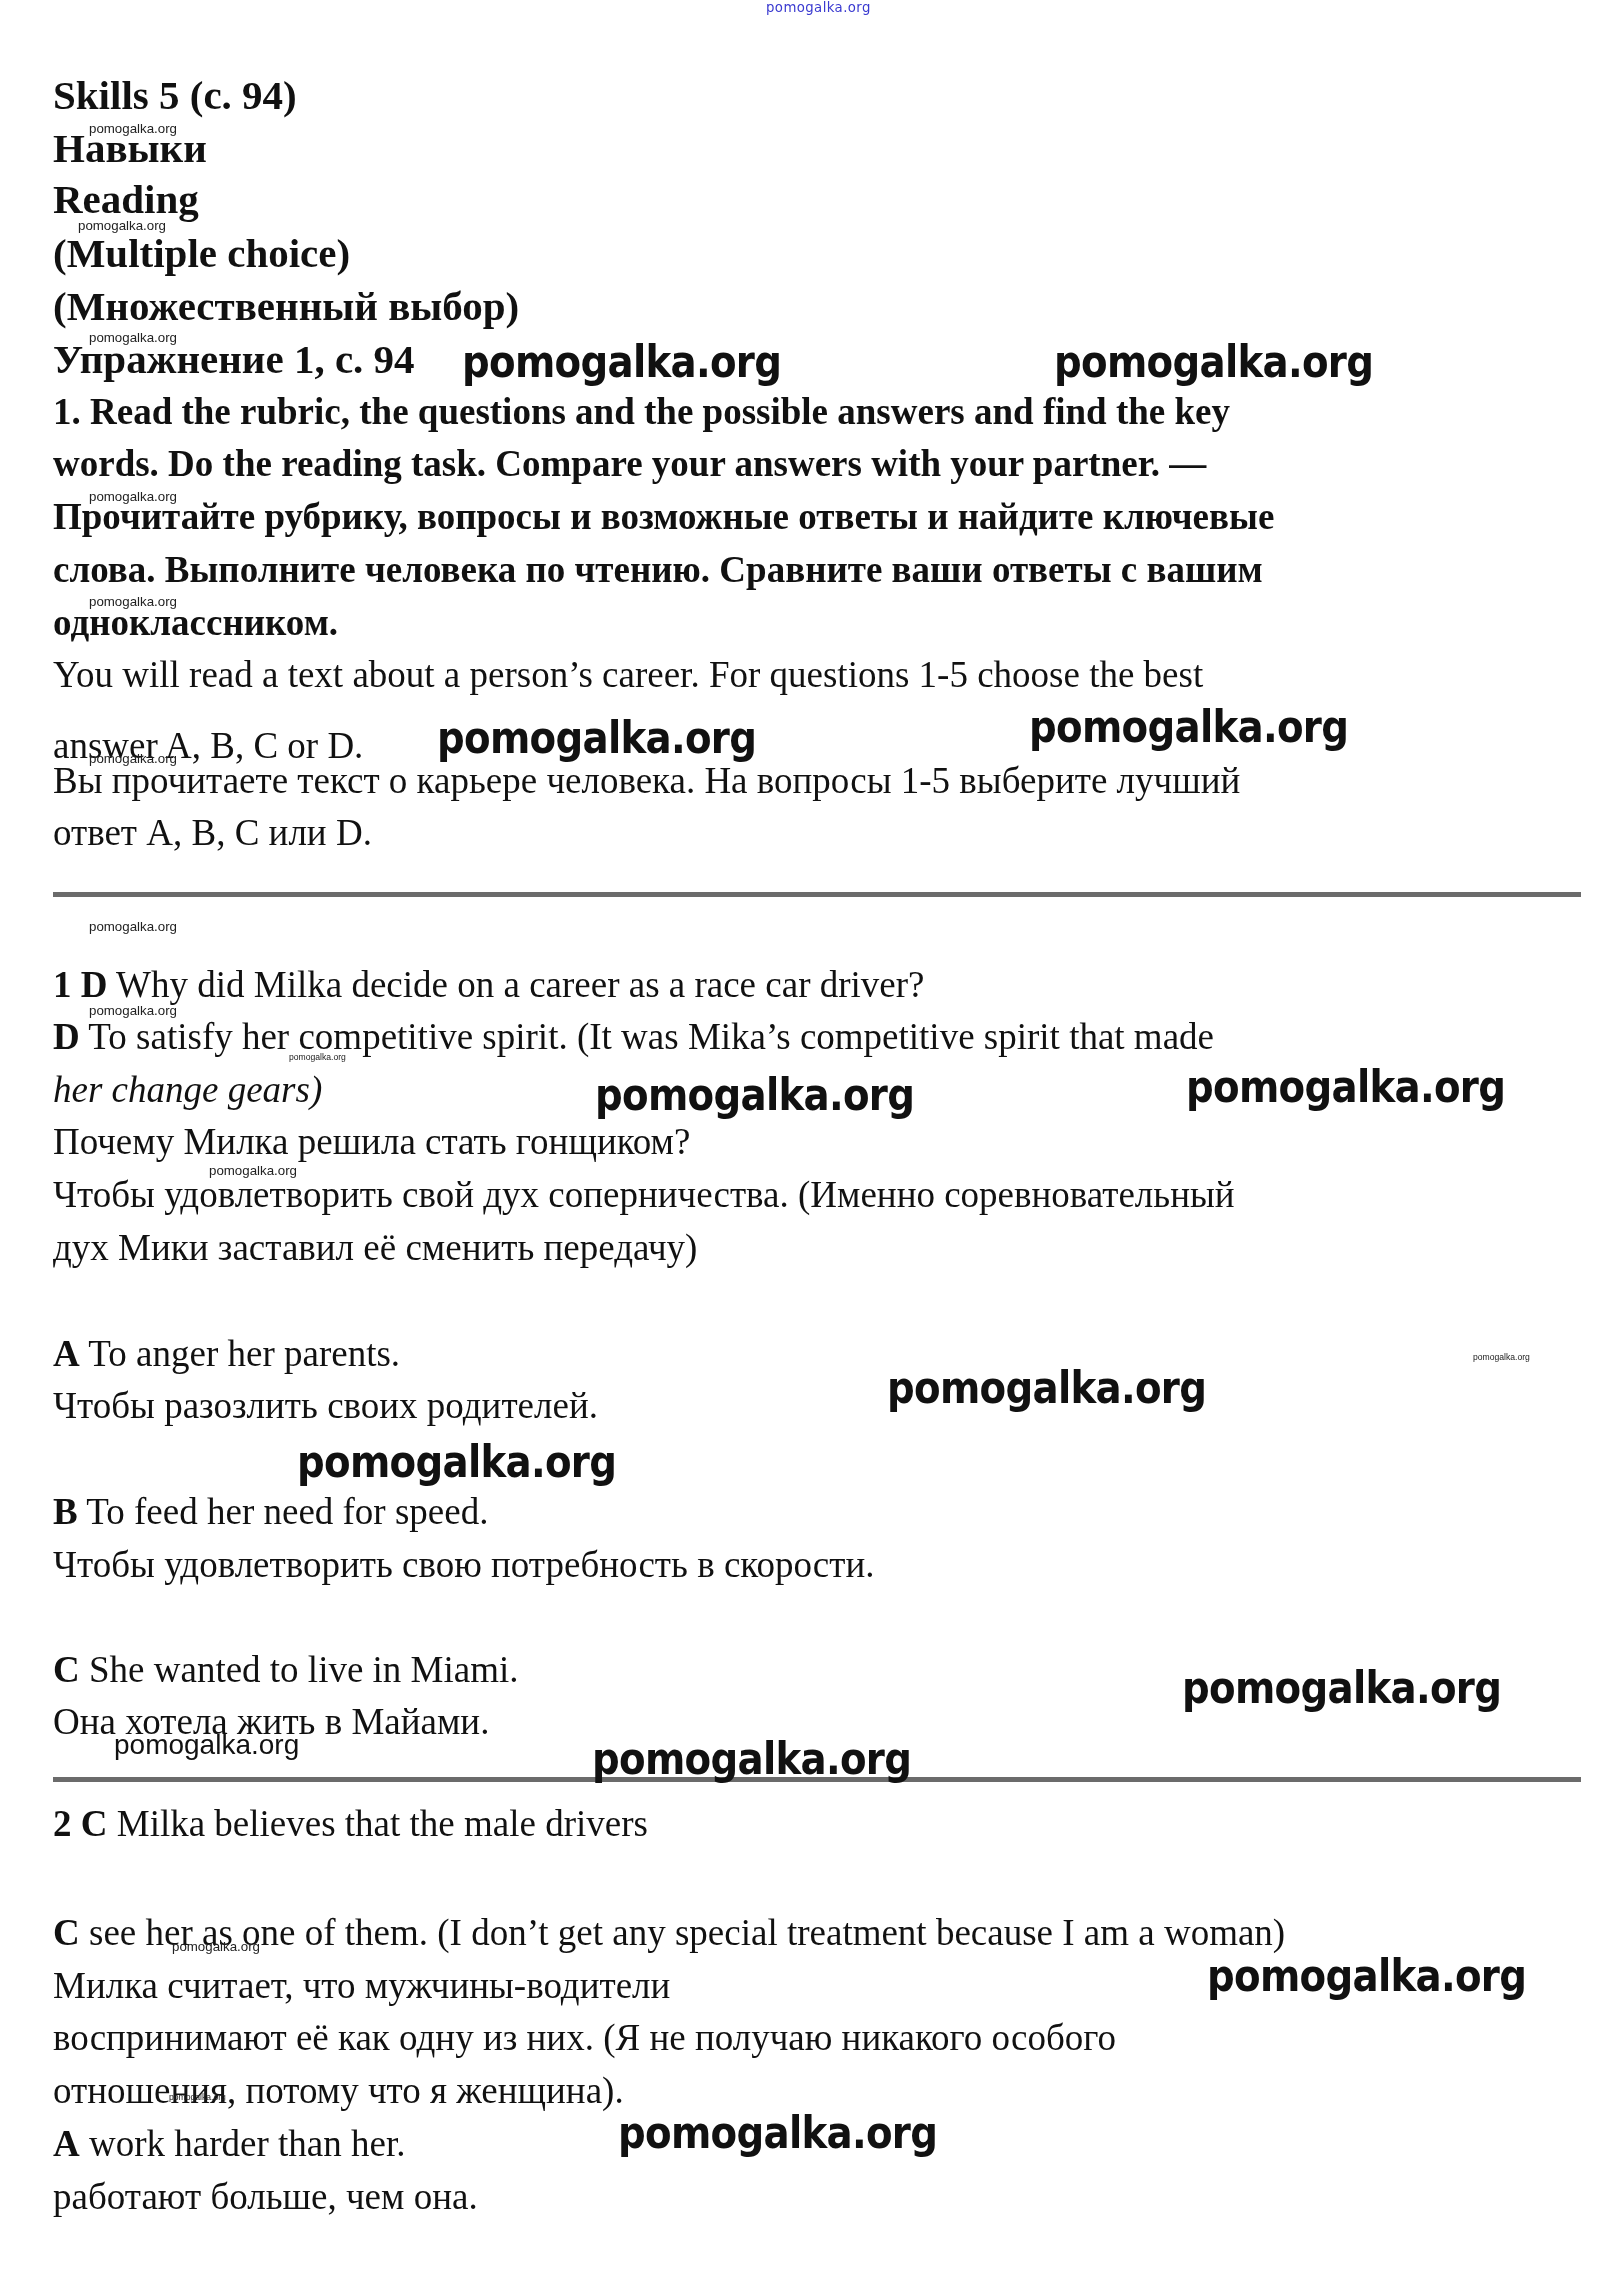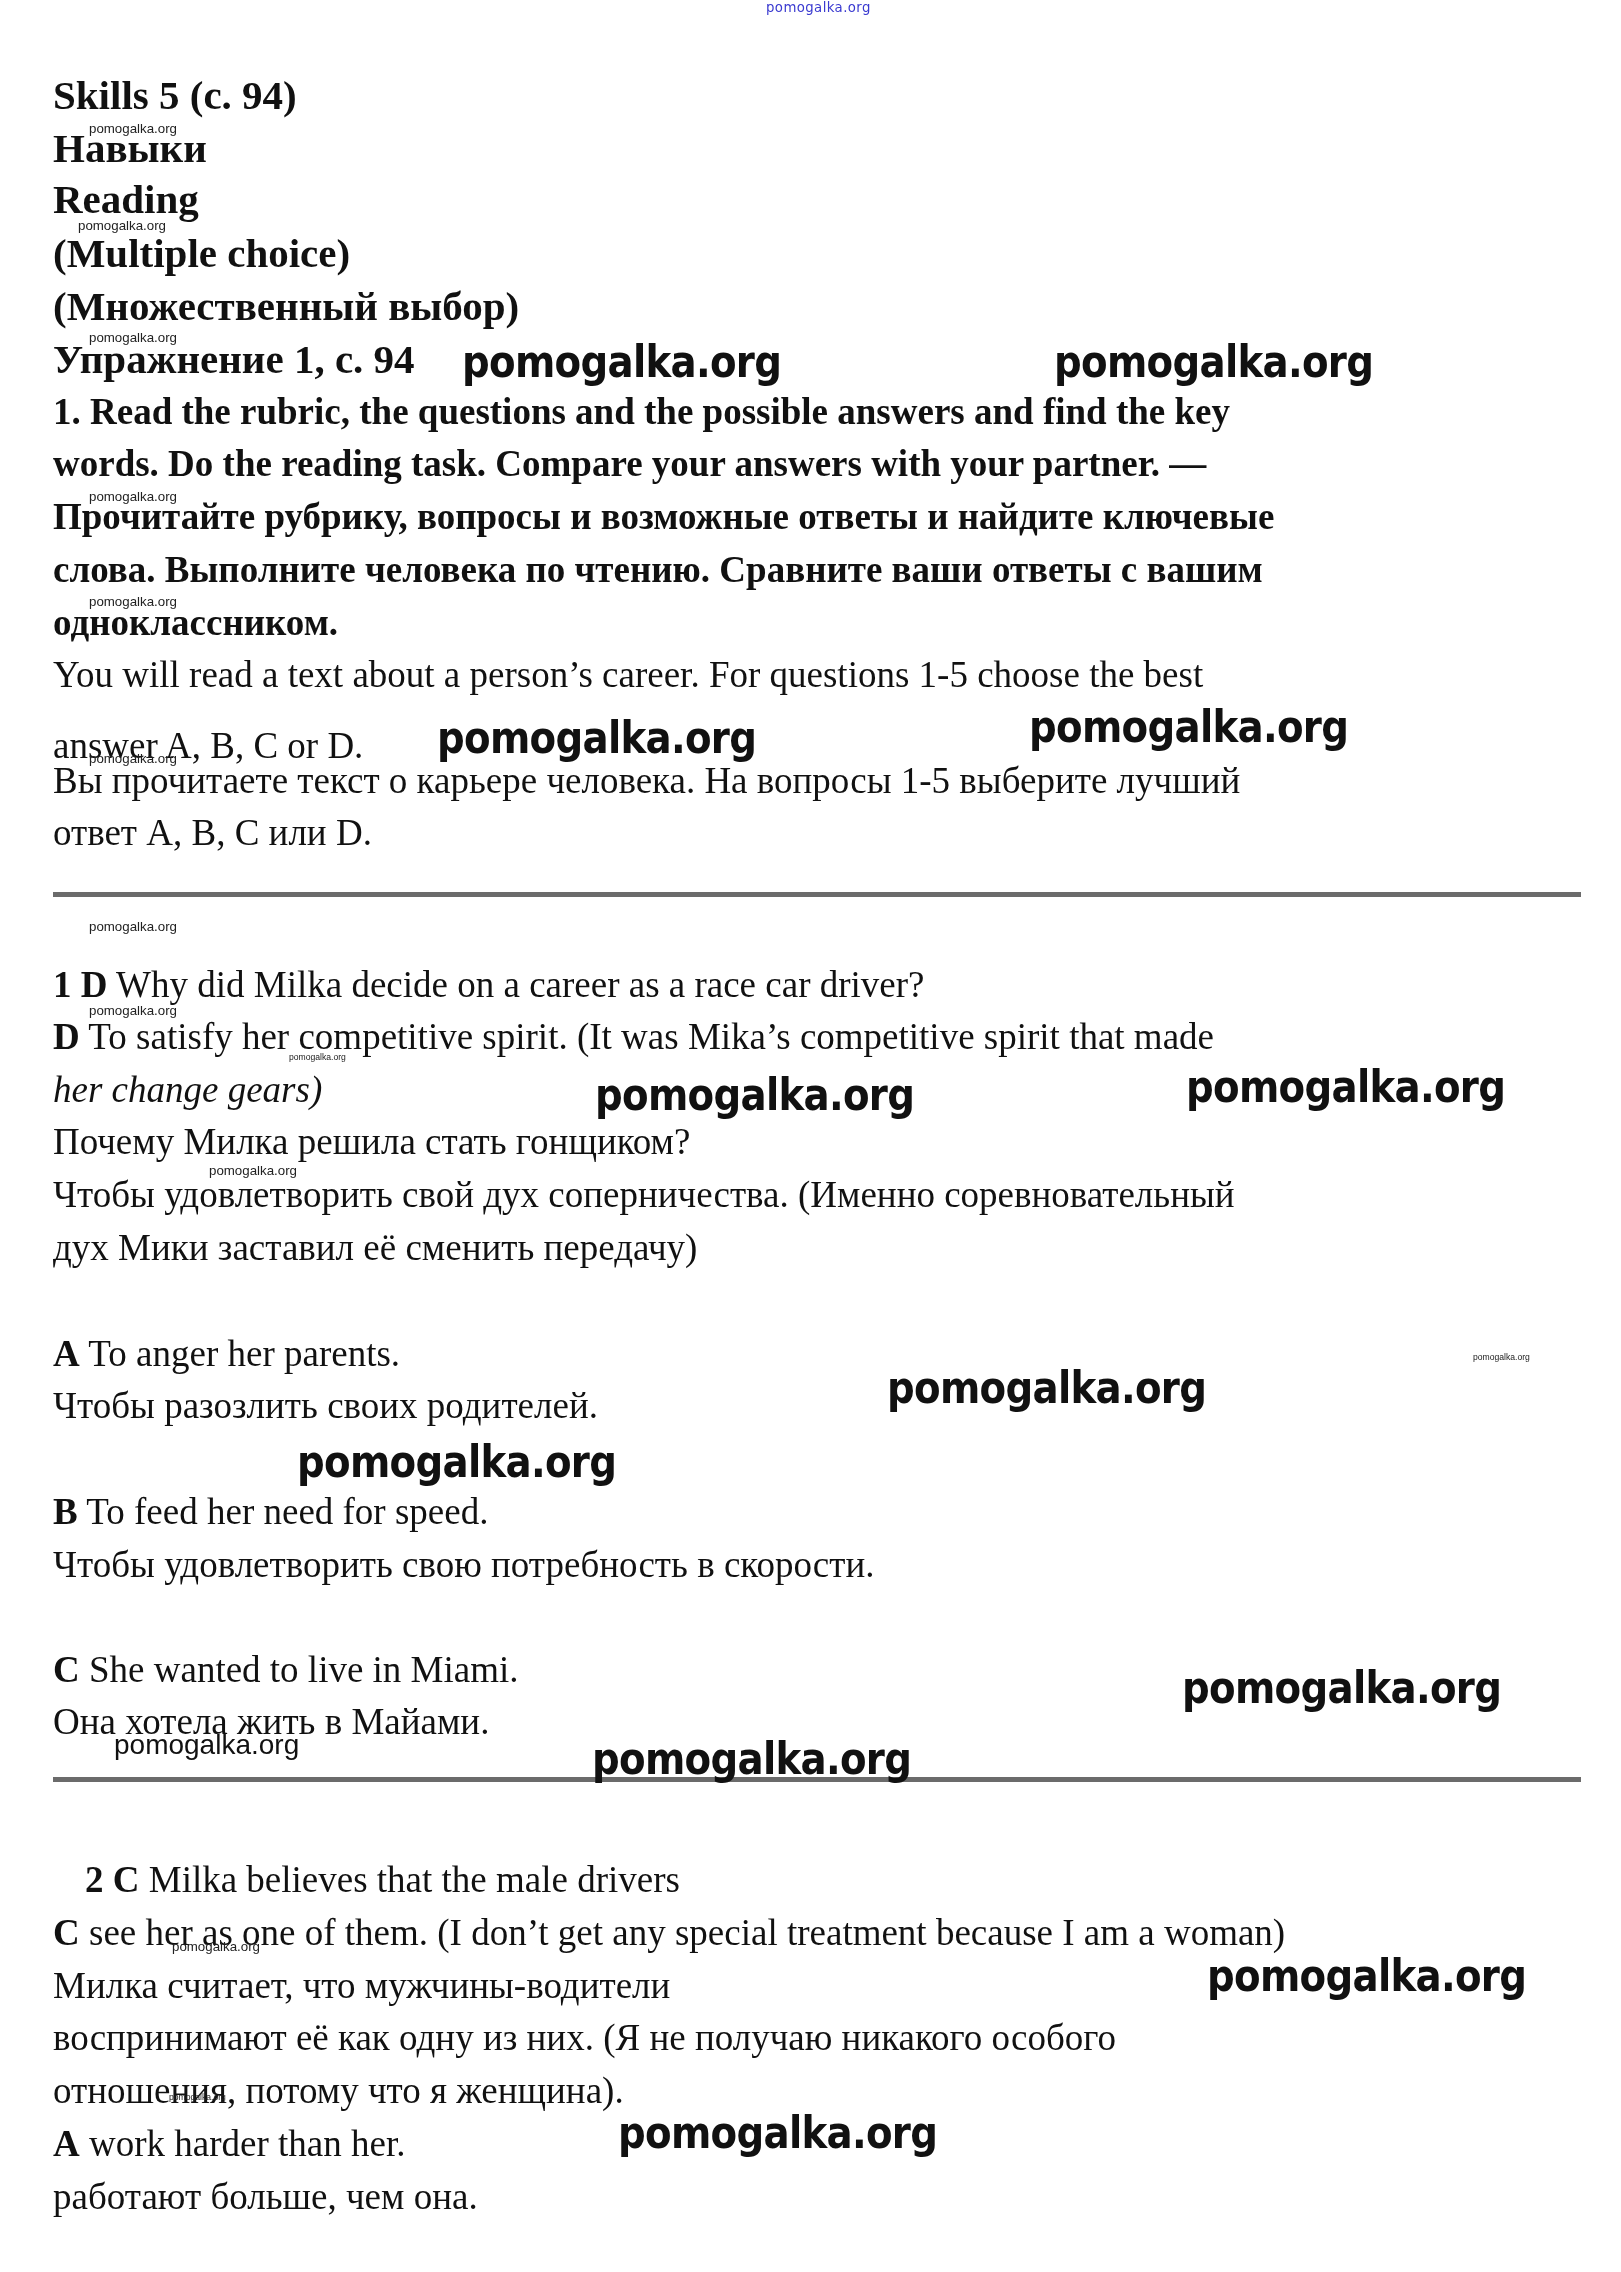--- a/index.html
+++ b/index.html
@@ -87,21 +87,21 @@
 <div class="line" style="left:53px; top:1541px;">Чтобы удовлетворить свою потребность в скорости.</div>
 
 <div class="line" style="left:53px; top:1646px;">
   <span class="bold">C</span>
   <span>She wanted to live in Miami.</span>
 </div>
 <div class="line" style="left:53px; top:1698px;">Она хотела жить в Майами.</div>
 
 <div class="rule" style="top:1777px;"></div>
 
-<div class="line" style="left:53px; top:1856px;margin-left:32px;">
+<div class="line" style="left:53px; top:1800px;">
   <span class="bold">2</span>
   <span class="bold">C</span>
   <span>Milka believes that the male drivers</span>
 </div>
 <div class="line" style="left:53px; top:1909px;">
   <span class="bold">C</span>
   <span>see her as one of them. (I don’t get any special treatment because I am a woman)</span>
 </div>
 <div class="line" style="left:53px; top:1962px;">Милка считает, что мужчины-водители</div>
 <div class="line" style="left:53px; top:2014px;">воспринимают её как одну из них. (Я не получаю никакого особого</div>

